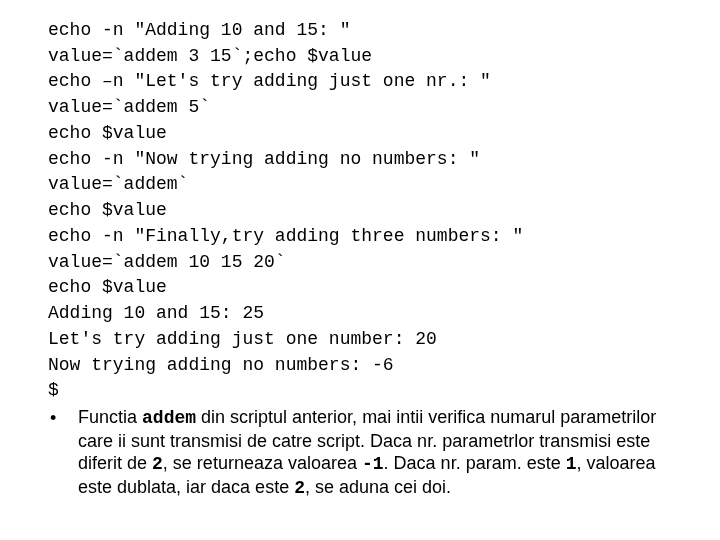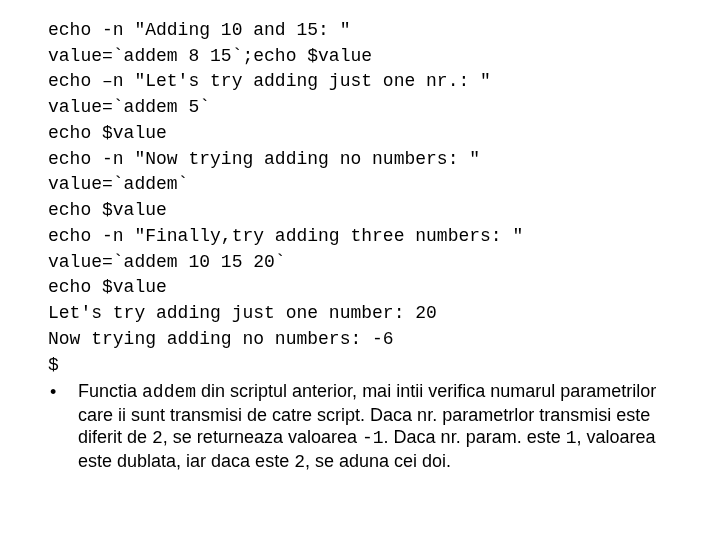--- a/index.html
+++ b/index.html
@@ -33,38 +33,40 @@
     text-align: left;
     padding-left: 2px;
   }
   .desc {
     font-family: Arial, Helvetica, sans-serif;
     font-size: 18px;
     line-height: 1.25;
   }
   .desc .inline-mono {
     font-family: "Courier New", Courier, monospace;
+    font-weight: bold;
   }
 </style>
 </head>
 <body>
 
 <div class="container">
 
   <div class="mono">echo -n "Adding 10 and 15: "</div>
-  <div class="mono">value=`addem 8 15`;echo $value</div>
+  <div class="mono">value=`addem 3 15`;echo $value</div>
   <div class="mono">echo –n "Let's try adding just one nr.: "</div>
   <div class="mono">value=`addem 5`</div>
   <div class="mono">echo $value</div>
   <div class="mono">echo -n "Now trying adding no numbers: "</div>
   <div class="mono">value=`addem`</div>
   <div class="mono">echo $value</div>
   <div class="mono">echo -n "Finally,try adding three numbers: "</div>
   <div class="mono">value=`addem 10 15 20`</div>
   <div class="mono">echo $value</div>
+  <div class="mono">Adding 10 and 15: 25</div>
   <div class="mono">Let's try adding just one number: 20</div>
   <div class="mono">Now trying adding no numbers: -6</div>
   <div class="mono">$</div>
 
   <div class="bullet-row">
     <div class="bullet">•</div>
     <div class="desc">
       <span>Functia </span><span class="inline-mono">addem</span><span> din scriptul anterior, mai intii verifica numarul parametrilor care ii sunt transmisi de catre script. Daca nr. parametrlor transmisi este diferit de </span><span class="inline-mono">2</span><span>, se returneaza valoarea </span><span class="inline-mono">-1</span><span>. Daca nr. param. este </span><span class="inline-mono">1</span><span>, valoarea este dublata, iar daca este </span><span class="inline-mono">2</span><span>, se aduna cei doi.</span>
     </div>
   </div>

